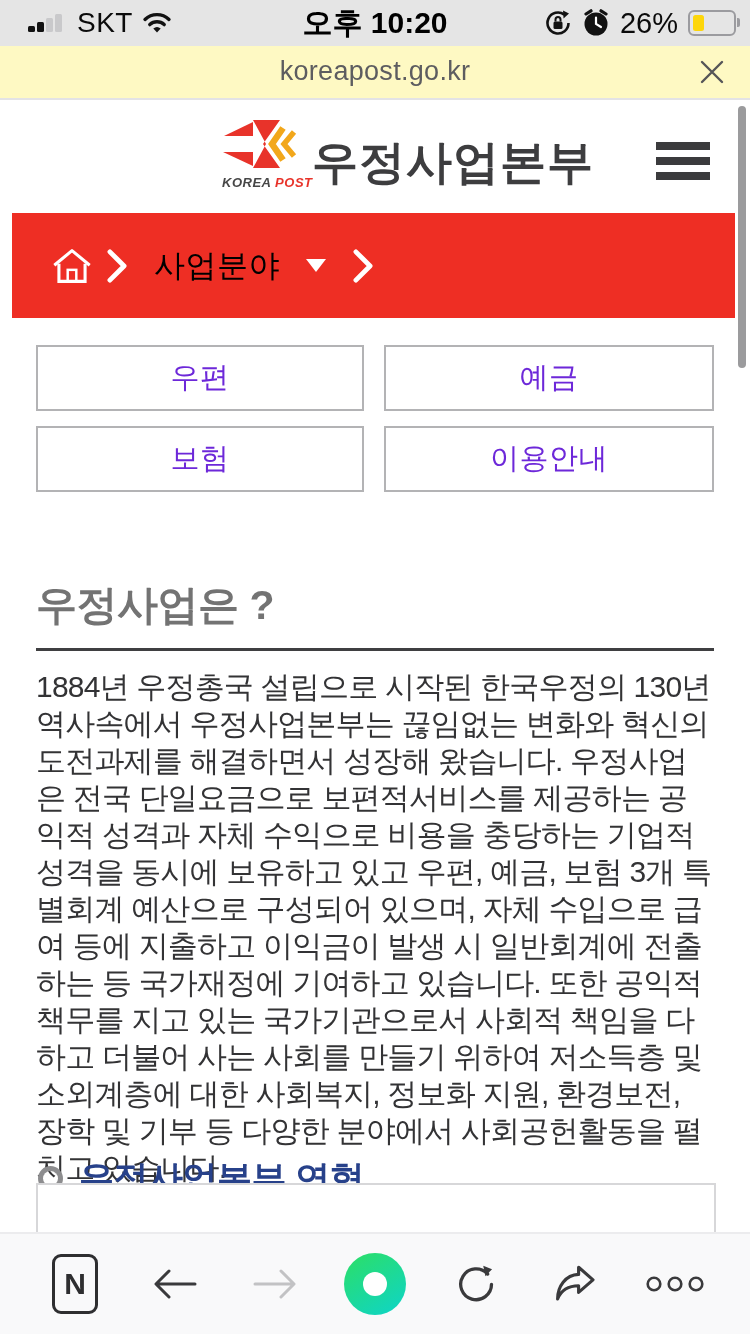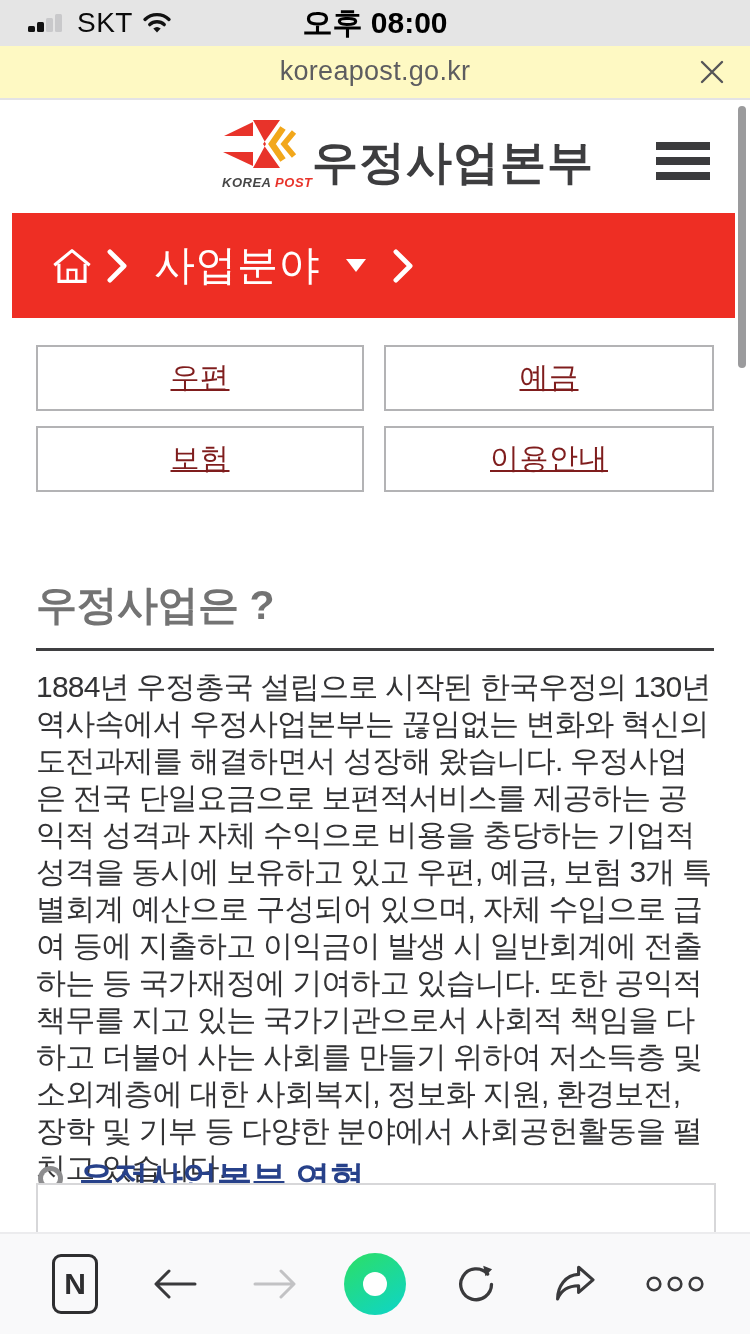--- a/index.html
+++ b/index.html
@@ -48,29 +48,29 @@
   .hamburger .bar{height:8px;background:#3b3b3d;margin-bottom:7px;}
   .hamburger .bar:last-child{margin-bottom:0;}
   
   .breadcrumb{
     position:absolute;top:213px;left:12px;width:723px;height:105px;
     display:flex;align-items:center;color:#fff;
   }
   .bc-home{margin-left:40px;display:flex;align-items:center;cursor:pointer;}
   .bc-chevron{margin:0 8px 0 14px;display:flex;align-items:center;}
   .bc-item{display:flex;align-items:center;margin-left:18px;cursor:pointer;}
-  .bc-label{font-size:41px;color:#ffffff;letter-spacing:.5px;}
+  .bc-label{font-size:31px;color:#000000;letter-spacing:.5px;}
   .bc-caret{width:0;height:0;border-left:10px solid transparent;border-right:10px solid transparent;border-top:13px solid #fff;margin-left:26px;}
   
   .quick-menu{position:absolute;top:345px;left:36px;width:678px;display:grid;
     grid-template-columns:328px 330px;grid-column-gap:20px;grid-row-gap:15px;}
   .qm-btn{
     height:62px;background:#fff;border:2px solid #b3b3b5;
     display:flex;align-items:center;justify-content:center;
-    font-size:29px;color:#7f1d1d;cursor:pointer;letter-spacing:.5px;text-decoration:underline;
+    font-size:29px;color:#6d28d9;cursor:pointer;letter-spacing:.5px;
   }
   
   .content-heading{position:absolute;top:578px;left:36px;font-size:41px;font-weight:800;color:#737373;letter-spacing:-.5px;}
   .heading-rule{position:absolute;top:648px;left:36px;width:678px;height:0;border-top:3px solid #3f3f41;}
   .body-paragraph{
     position:absolute;top:668px;left:36px;width:680px;
     font-size:30px;line-height:37px;color:#333335;letter-spacing:-.8px;
     word-break:break-all;text-align:left;
   }
   .section-header{position:absolute;top:1116px;left:38px;display:flex;align-items:center;margin-top:39px;}
@@ -104,21 +104,39 @@
       <rect x="18" y="4" width="7" height="14" rx="1.5" fill="#c9c9cb"></rect>
       <rect x="27" y="0" width="7" height="18" rx="1.5" fill="#c9c9cb"></rect>
     </svg>
     <span class="carrier">SKT</span>
     <svg width="30" height="22" viewBox="0 0 30 22">
       <path d="M15 20.5 L11.3 16.6 a5.6 5.6 0 0 1 7.4 0 Z" fill="#121212"></path>
       <path d="M7.8 12.6 a10.6 10.6 0 0 1 14.4 0" stroke="#121212" stroke-width="3.4" fill="none" stroke-linecap="round"></path>
       <path d="M3 7.4 a17.4 17.4 0 0 1 24 0" stroke="#121212" stroke-width="3.4" fill="none" stroke-linecap="round"></path>
     </svg>
   </div>
-  <div class="status-time">오후 08:00</div>
+  <div class="status-time">오후 10:20</div>
+  <div class="status-right">
+    <svg width="28" height="28" viewBox="0 0 28 28">
+      <path d="M24.5 14 a10.5 10.5 0 1 1 -4.2-8.4" stroke="#121212" stroke-width="2.6" fill="none"></path>
+      <polygon points="19,1.5 25,4.5 19.5,9.5" fill="#121212"></polygon>
+      <rect x="9.5" y="12.5" width="9" height="7.5" rx="1.5" fill="#121212"></rect>
+      <path d="M11.5 12.5 v-2 a2.5 2.5 0 0 1 5 0 v2" stroke="#121212" stroke-width="2" fill="none"></path>
+    </svg>
+    <svg width="28" height="28" viewBox="0 0 28 28">
+      <path d="M4 5 L9 1.8 M24 5 L19 1.8" stroke="#121212" stroke-width="3.2" stroke-linecap="round"></path>
+      <circle cx="14" cy="15" r="11.5" fill="#121212"></circle>
+      <path d="M14 8.5 v6.5 l5 3" stroke="#ffffff" stroke-width="2.2" fill="none" stroke-linecap="round"></path>
+    </svg>
+    <span class="batt-pct">26%</span>
+    <div class="battery">
+      <div class="fill" style="background:#fdd60a;"></div>
+      <div class="nub"></div>
+    </div>
+  </div>
 </div>
 
 <div class="url-bar">
   <div class="url-text">koreapost.go.kr</div>
   <svg class="url-close" viewBox="0 0 28 28">
     <path d="M4 4 L24 24 M24 4 L4 24" stroke="#555558" stroke-width="2.4" stroke-linecap="round"></path>
   </svg>
 </div>
 
 <div class="site-header">

